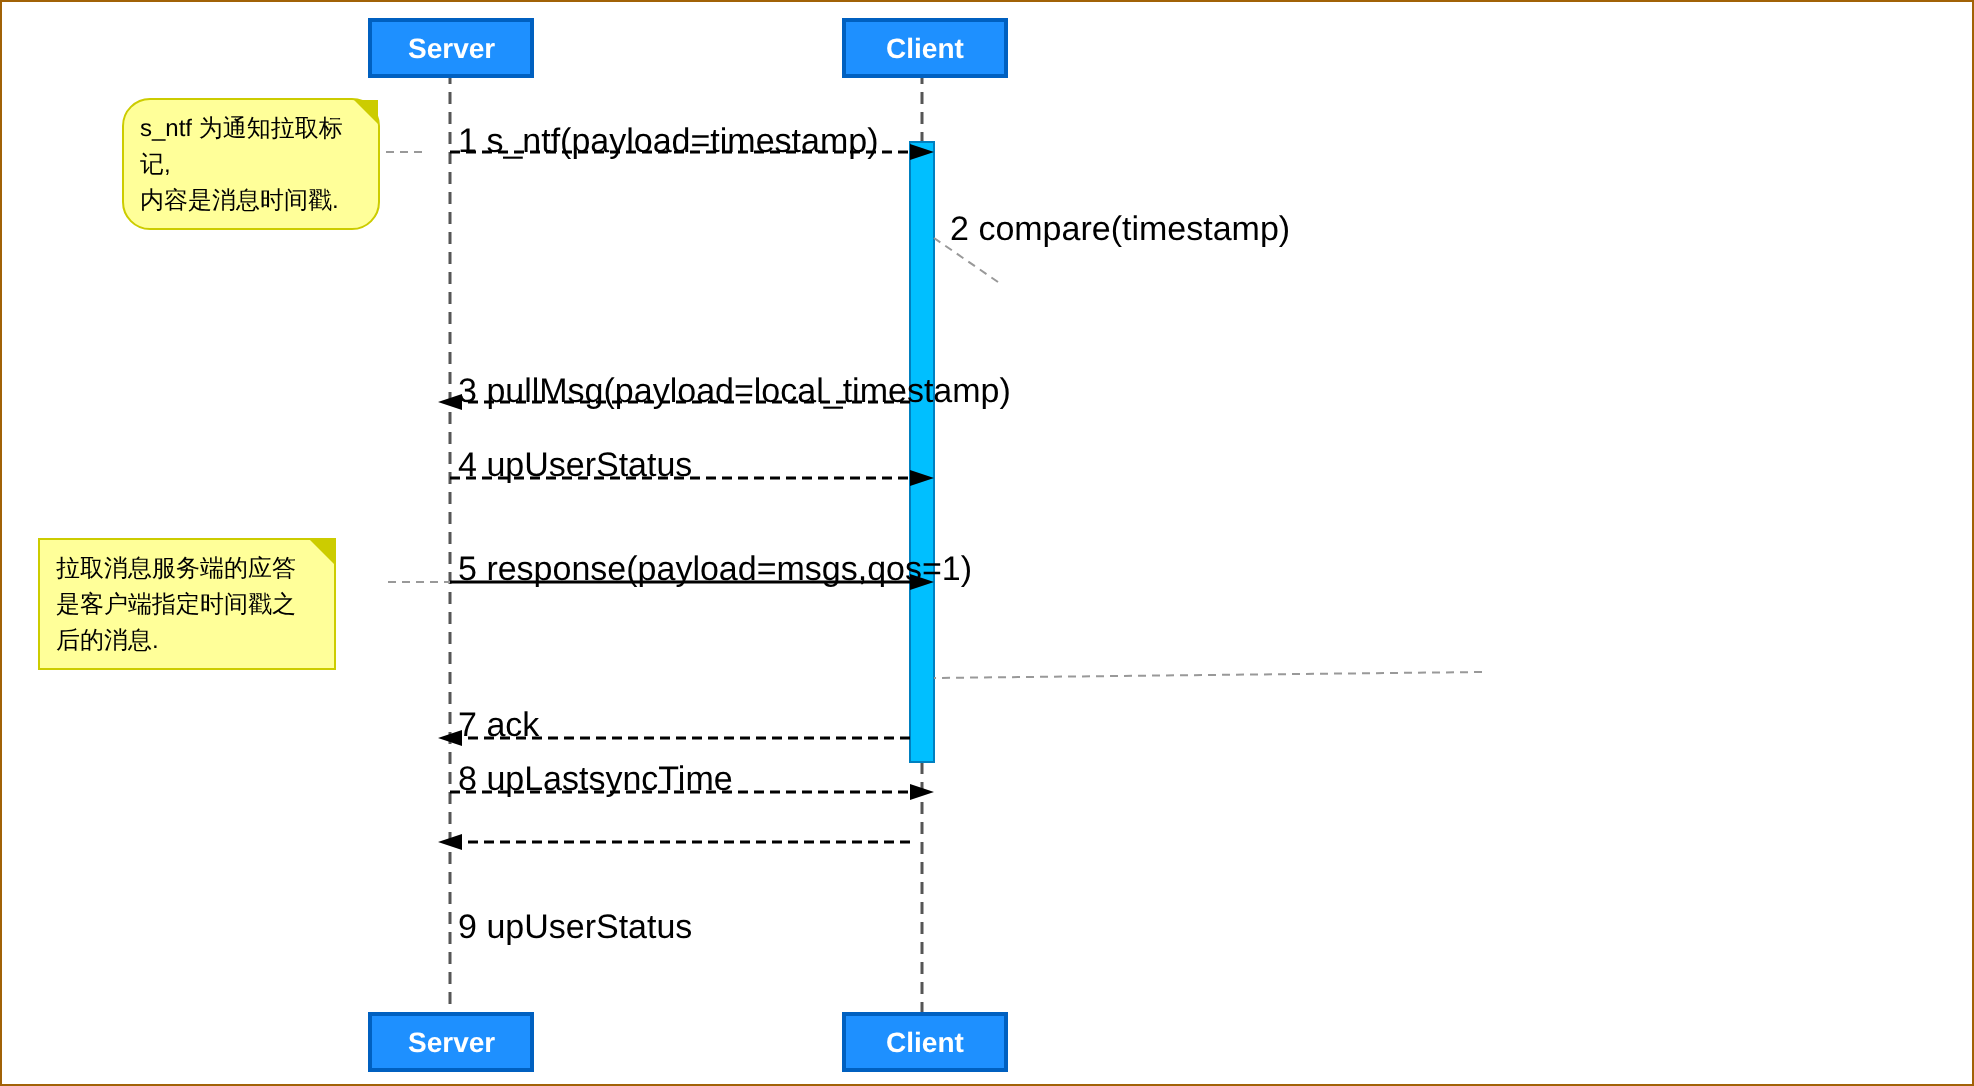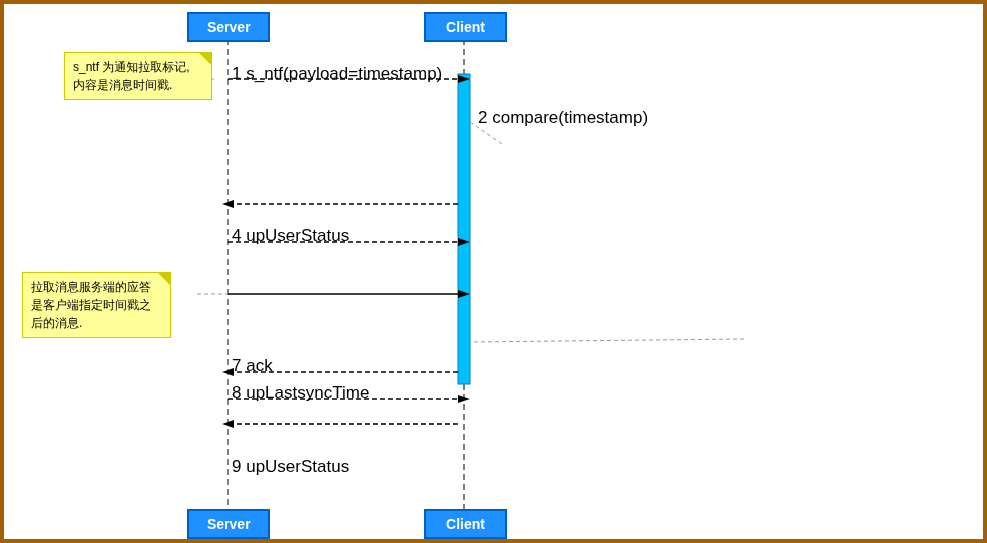--- a/index.html
+++ b/index.html
@@ -10,21 +10,21 @@
       width: 987px;
       height: 543px;
       overflow: hidden;
       position: relative;
     }
     #diagram {
       position: relative;
       width: 987px;
       height: 543px;
       background: #fff;
-      border: 4px solid #a16207;
+      border: 1px solid #a16207;
     }
     
     .lifeline-header {
       position: absolute;
       background: #1e90ff;
       color: #fff;
       font-weight: bold;
       font-size: 14px;
       padding: 5px 18px;
       border: 2px solid #0060c0;
@@ -108,43 +108,49 @@
     <span>Client</span>
   </div>
 
   <div class="lifeline-header" style="left:183px;top:505px;width:83px;">
     <span>Server</span>
   </div>
   <div class="lifeline-header" style="left:420px;top:505px;width:83px;">
     <span>Client</span>
   </div>
 
-  <div class="note-box right-fold" style="left:60px;top:48px;width:148px;">
+  <div class="note-box right-fold" style="left:60px;top:48px;width:129px;border-radius:14px;">
     <span>s_ntf 为通知拉取标记,<br>内容是消息时间戳.</span>
   </div>
 
 
   <div class="note-box right-fold" style="left:18px;top:268px;width:149px;">
     <span>拉取消息服务端的应答<br>是客户端指定时间戳之后的消息.</span>
   </div>
 
 
   <div class="arrow-label" style="left:228px;top:60px;">
     <span>1 </span><span>s_ntf(payload=timestamp)</span>
   </div>
 
   <div class="arrow-label" style="left:474px;top:104px;">
     <span>2 </span><span>compare(timestamp)</span>
   </div>
 
+  <div class="arrow-label" style="left:228px;top:185px;">
+    <span>3 </span><span>pullMsg(payload=local_timestamp)</span>
+  </div>
 
   <div class="arrow-label" style="left:228px;top:222px;">
     <span>4 </span><span>upUserStatus</span>
   </div>
 
+  <div class="arrow-label" style="left:228px;top:274px;">
+    <span>5 </span><span>response(payload=msgs,qos=1)</span>
+  </div>
 
 
   <div class="arrow-label" style="left:228px;top:352px;">
     <span>7 </span><span>ack</span>
   </div>
 
   <div class="arrow-label" style="left:228px;top:379px;text-align:center;">
     <span>8 </span><span>upLastsyncTime</span>
   </div>
 

